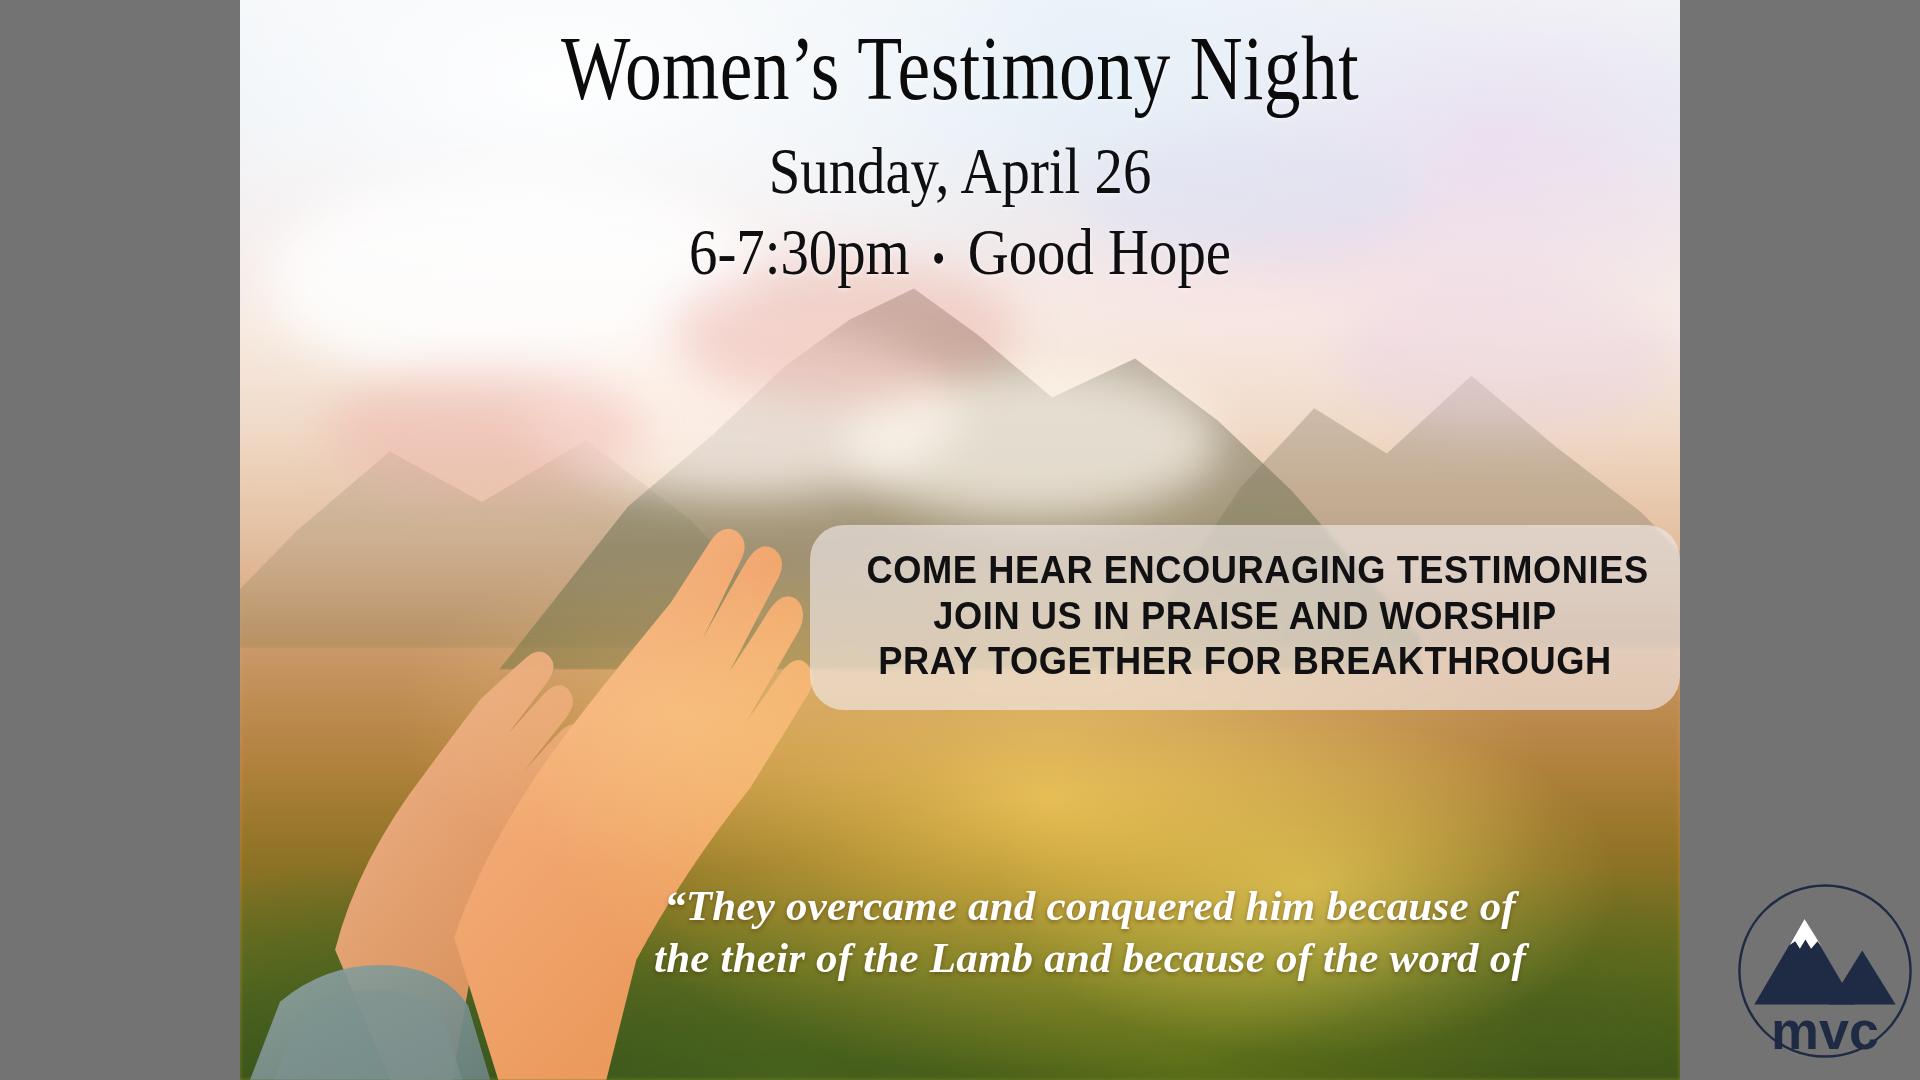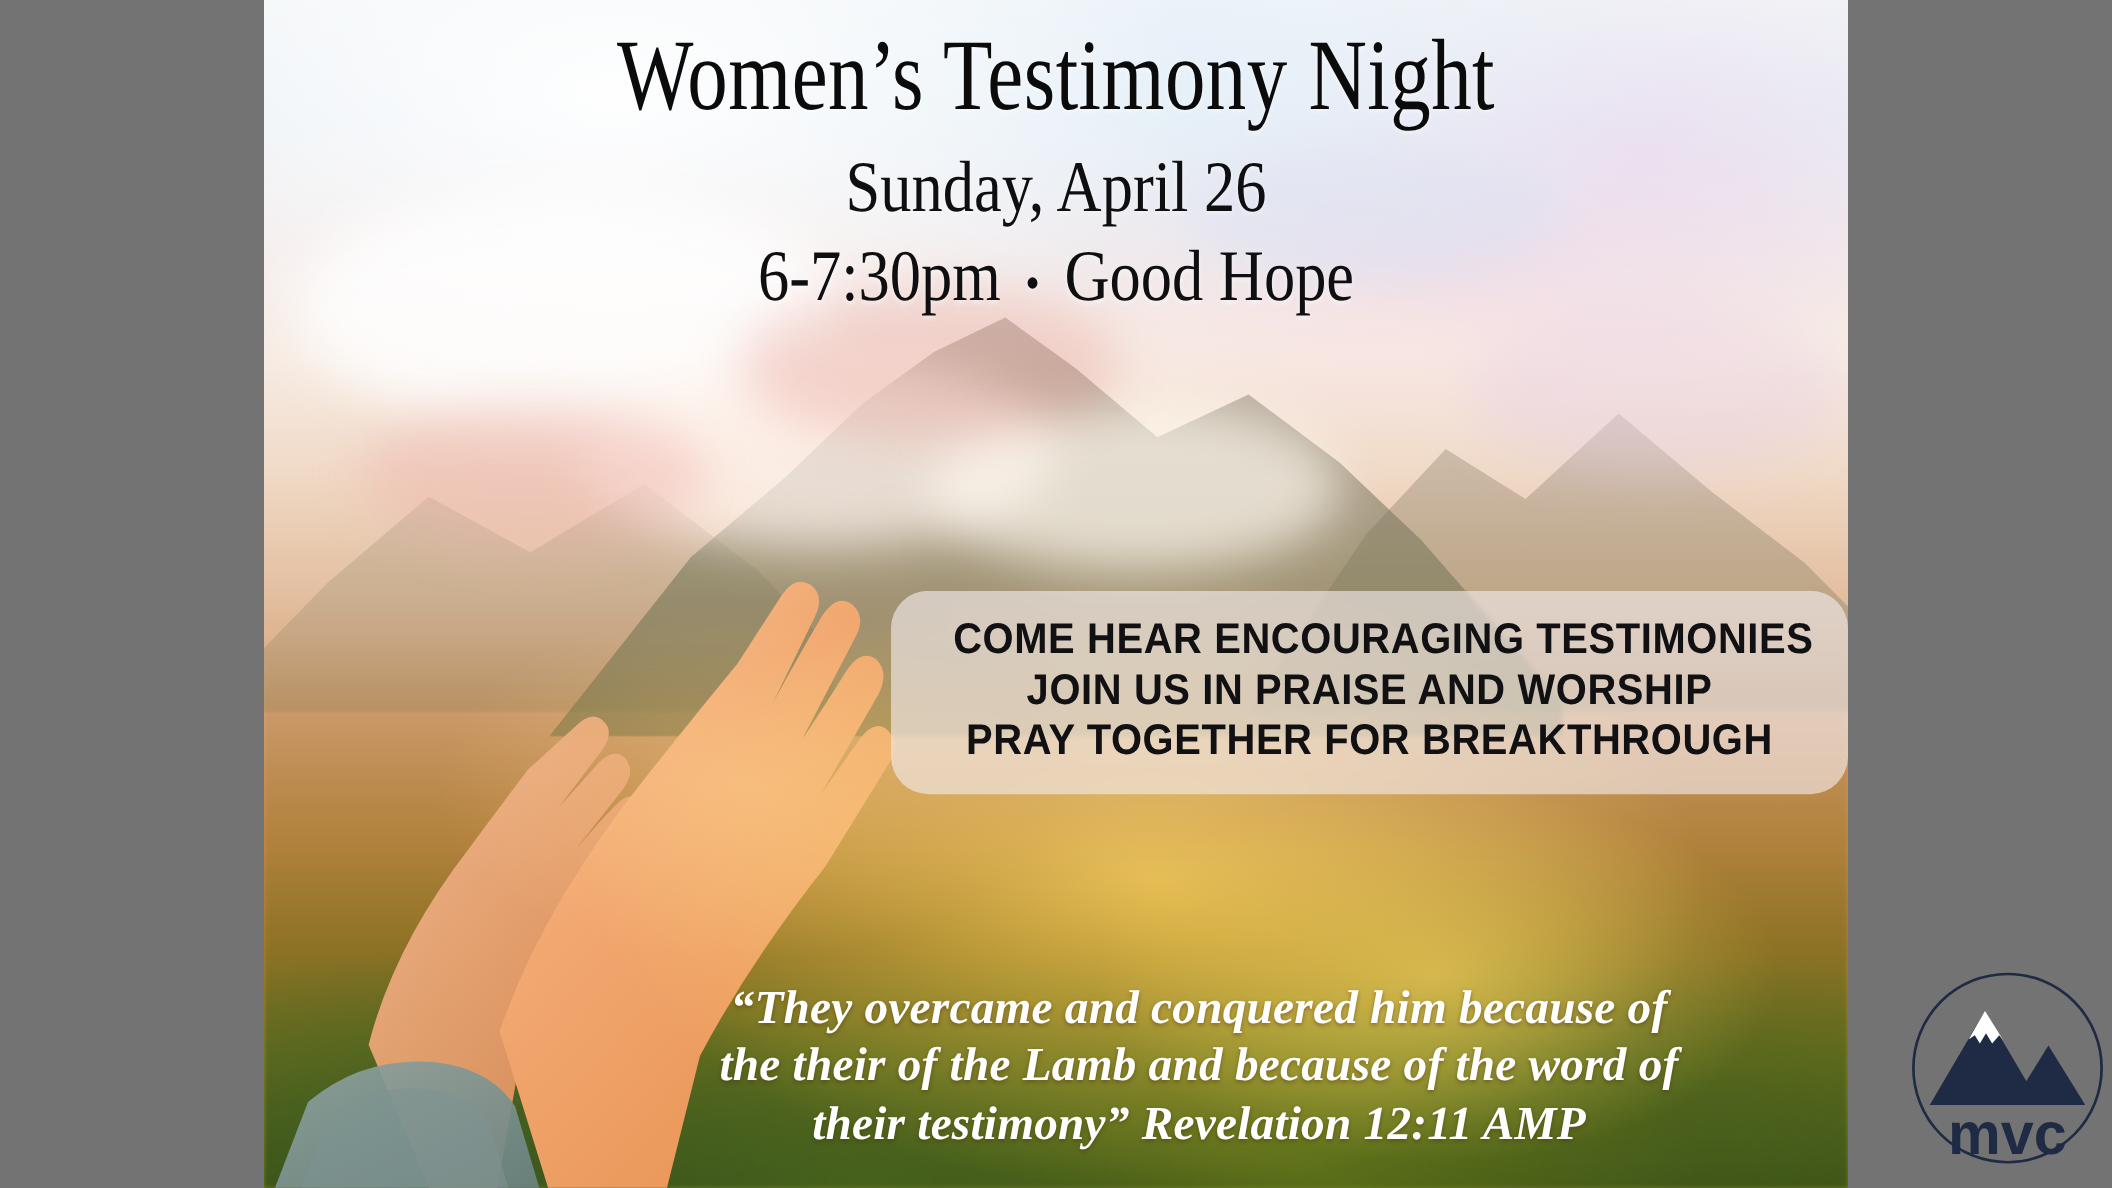--- a/index.html
+++ b/index.html
@@ -208,21 +208,20 @@
     left: 810px;
     top: 525px;
     width: 870px;
     padding: 22px 28px 26px;
     box-sizing: border-box;
     border-radius: 34px;
     background: rgba(243,236,238,0.62);
     backdrop-filter: blur(2px);
     z-index: 6;
     text-align: center;
-    margin-top: 12px;
   }
   .highlight-line {
     font-family: "Liberation Sans", sans-serif;
     font-weight: bold;
     font-size: 39px;
     line-height: 1.17;
     letter-spacing: 0.6px;
     color: #111114;
     transform: scaleX(0.93);
     transform-origin: center center;
@@ -230,21 +229,20 @@
   }
 
   
   #scripture-quote {
     position: absolute;
     left: 560px;
     top: 880px;
     width: 1060px;
     text-align: center;
     z-index: 6;
-    margin-top: 11px;
   }
   .quote-line {
     font-family: "Liberation Serif", "DejaVu Serif", serif;
     font-weight: bold;
     font-style: italic;
     font-size: 43px;
     line-height: 1.22;
     color: #ffffff;
     letter-spacing: 0.2px;
     white-space: nowrap;
@@ -346,21 +344,20 @@
 
   <div id="highlights-panel">
     <div class="highlight-line">COME HEAR ENCOURAGING TESTIMONIES</div>
     <div class="highlight-line">JOIN US IN PRAISE AND WORSHIP</div>
     <div class="highlight-line">PRAY TOGETHER FOR BREAKTHROUGH</div>
   </div>
 
   <div id="scripture-quote">
     <div class="quote-line">“They overcame and conquered him because of</div>
     <div class="quote-line">the their of the Lamb and because of the word of</div>
-    <div class="quote-line">their testimony” Revelation 12:11 AMP</div>
   </div>
 
   <div id="mvc-logo">
     <svg viewBox="0 0 200 200">
       <circle cx="100" cy="100" r="92" fill="none" stroke="#1f2a44" stroke-width="2.6"></circle>
 
       <path d="M104 136 L140 78 L176 136 Z" fill="#1f2a44"></path>
 
       <path d="M24 136 L78 44 L132 136 Z" fill="#1f2a44"></path>
 

